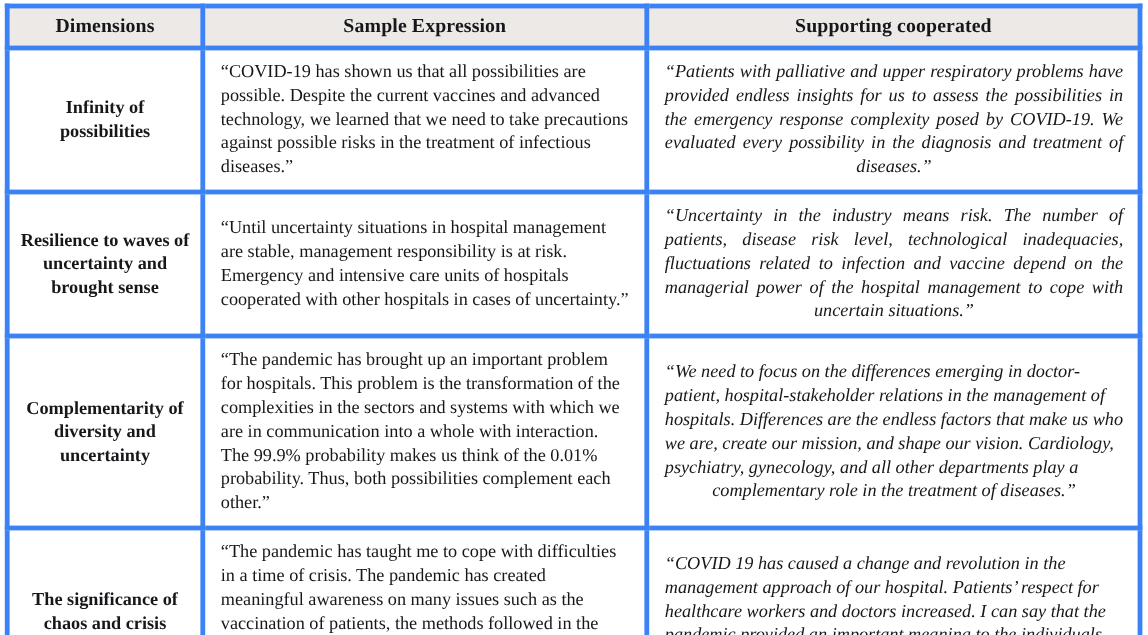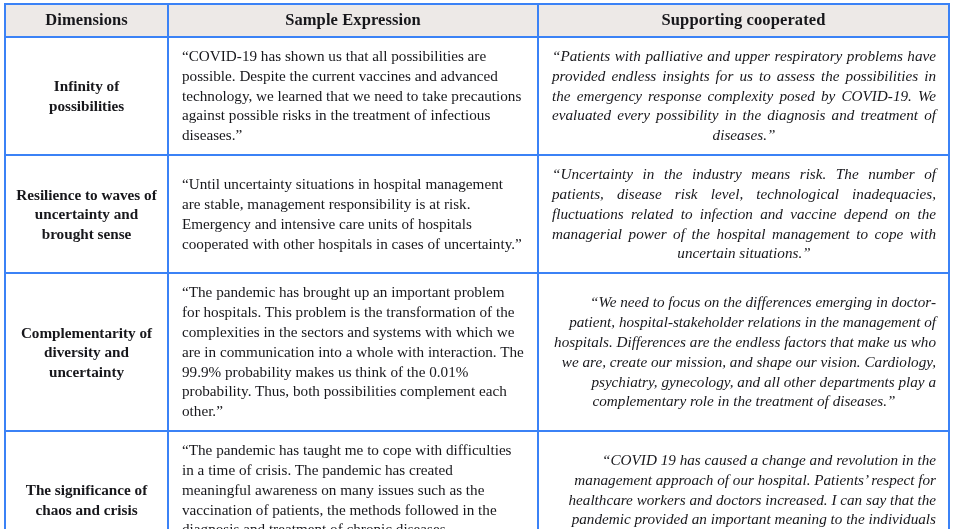--- a/index.html
+++ b/index.html
@@ -25,21 +25,21 @@
 
   table.qual-table {
     border-collapse: collapse;
     table-layout: fixed;
     width: 944px;
     border: 2.5px solid #000000;
   }
 
   table.qual-table td,
   table.qual-table th {
-    border: 2px solid #3b82f6;
+    border: 4px solid #3b82f6;
     vertical-align: middle;
     box-sizing: border-box;
   }
 
   
   col.c-dim  { width: 163px; }
   col.c-samp { width: 370px; }
   col.c-supp { width: 411px; }
 
   thead th {
@@ -69,21 +69,21 @@
   td.support-cell {
     text-align: justify;
     text-align-last: center;
     hyphens: auto;
     font-size: 15.2px;
     line-height: 1.305;
     padding: 8px 12px 9px 13px;
     font-style: italic;
   }
   td.support-cell.centered {
-    text-align: right;
+    text-align: left;
     text-align-last: center;
   }
 
   .cell-text { display: block; }
 </style>
 </head>
 <body>
 
 <div class="table-wrap">
   <table class="qual-table">

